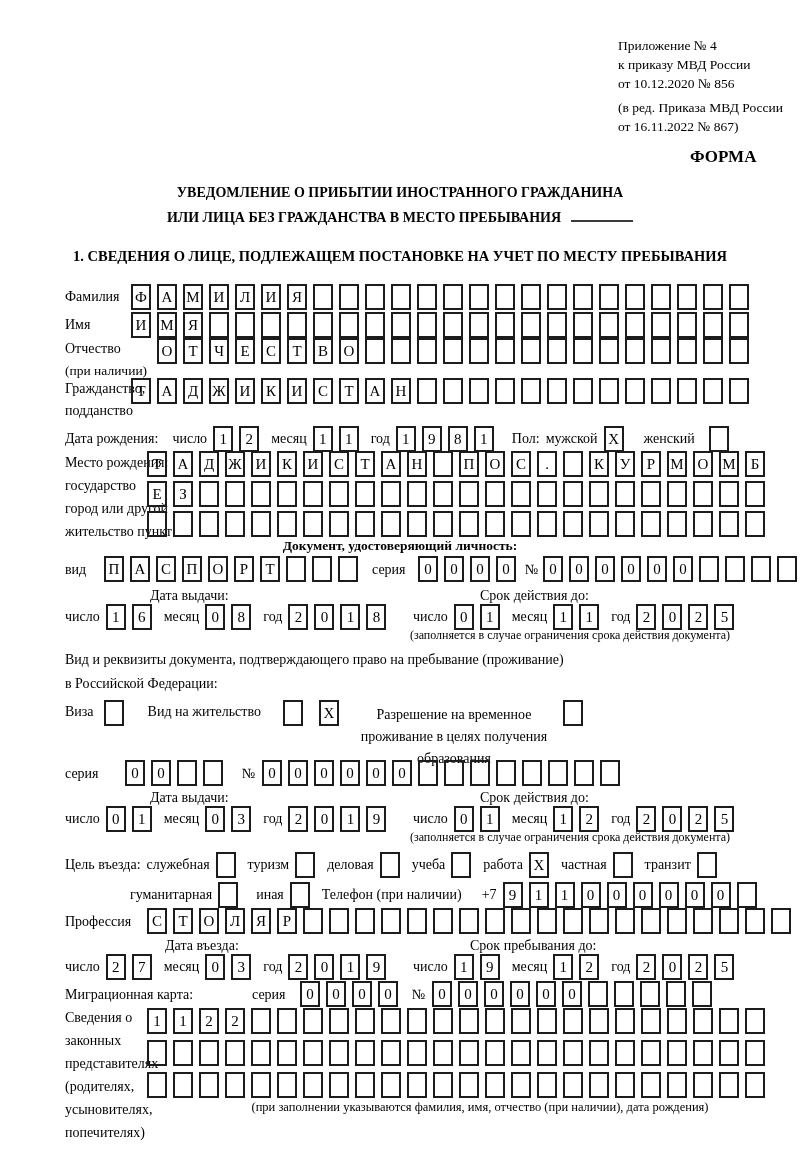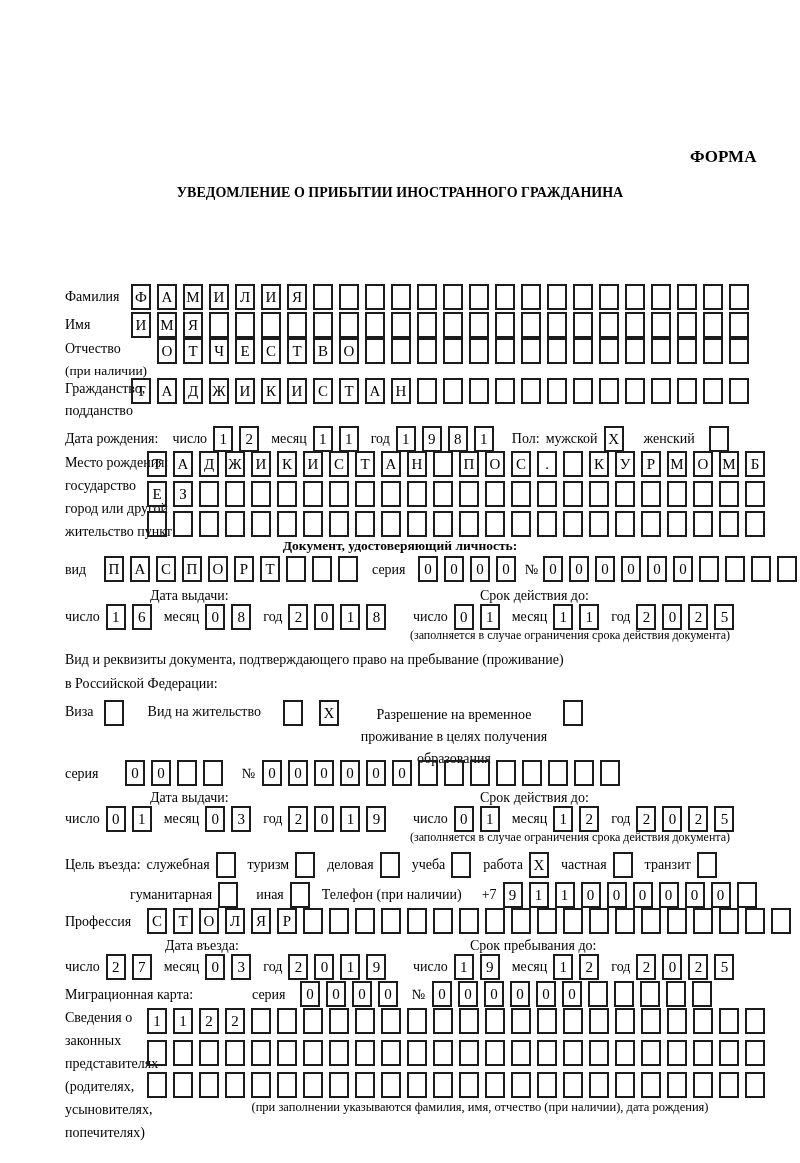--- a/index.html
+++ b/index.html
@@ -20,26 +20,35 @@
   .optc{text-align:center;line-height:22px;white-space:normal;}
   .note{position:absolute;font-size:12px;text-align:center;}
   .hline{display:inline-block;width:62px;border-bottom:2.5px solid #3a3a3a;height:15px;margin-left:10px;}
   .hdrline{font-size:13.5px;line-height:19px;}
 </style>
 </head>
 <body>
 
 <div class="page">
 
+  <div class="abs" style="left:618px;top:36px;">
+    <div class="hdrline">Приложение № 4</div>
+    <div class="hdrline">к приказу МВД России</div>
+    <div class="hdrline">от 10.12.2020 № 856</div>
+    <div class="hdrline" style="margin-top:5px;">(в ред. Приказа МВД России</div>
+    <div class="hdrline">от 16.11.2022 № 867)</div>
+  </div>
   <div class="abs b" style="left:690px;top:147px;font-size:17px;">ФОРМА</div>
 
   <div class="abs b center" style="left:0;right:0;top:181px;font-size:14px;line-height:24px;text-align:center;">
     <div>УВЕДОМЛЕНИЕ О ПРИБЫТИИ ИНОСТРАННОГО ГРАЖДАНИНА</div>
-  </div>
-
+    <div><span>ИЛИ ЛИЦА БЕЗ ГРАЖДАНСТВА В МЕСТО ПРЕБЫВАНИЯ</span><span class="hline"></span></div>
+  </div>
+
+  <div class="abs b center" style="left:0;right:0;top:248px;font-size:14.5px;">1. СВЕДЕНИЯ О ЛИЦЕ, ПОДЛЕЖАЩЕМ ПОСТАНОВКЕ НА УЧЕТ ПО МЕСТУ ПРЕБЫВАНИЯ</div>
 
   <div class="lbl" style="left:65px;top:289px;">Фамилия</div>
   <div class="bxs" style="left:131px;top:284px;"><span class="bx">Ф</span><span class="bx">А</span><span class="bx">М</span><span class="bx">И</span><span class="bx">Л</span><span class="bx">И</span><span class="bx">Я</span><span class="bx"></span><span class="bx"></span><span class="bx"></span><span class="bx"></span><span class="bx"></span><span class="bx"></span><span class="bx"></span><span class="bx"></span><span class="bx"></span><span class="bx"></span><span class="bx"></span><span class="bx"></span><span class="bx"></span><span class="bx"></span><span class="bx"></span><span class="bx"></span><span class="bx"></span></div>
 
   <div class="lbl" style="left:65px;top:317px;">Имя</div>
   <div class="bxs" style="left:131px;top:312px;"><span class="bx">И</span><span class="bx">М</span><span class="bx">Я</span><span class="bx"></span><span class="bx"></span><span class="bx"></span><span class="bx"></span><span class="bx"></span><span class="bx"></span><span class="bx"></span><span class="bx"></span><span class="bx"></span><span class="bx"></span><span class="bx"></span><span class="bx"></span><span class="bx"></span><span class="bx"></span><span class="bx"></span><span class="bx"></span><span class="bx"></span><span class="bx"></span><span class="bx"></span><span class="bx"></span><span class="bx"></span></div>
 
   <div class="lbl" style="left:65px;top:341px;">Отчество</div>
   <div class="lbl sm" style="left:65px;top:363px;">(при наличии)</div>
   <div class="bxs" style="left:157px;top:338px;"><span class="bx">О</span><span class="bx">Т</span><span class="bx">Ч</span><span class="bx">Е</span><span class="bx">С</span><span class="bx">Т</span><span class="bx">В</span><span class="bx">О</span><span class="bx"></span><span class="bx"></span><span class="bx"></span><span class="bx"></span><span class="bx"></span><span class="bx"></span><span class="bx"></span><span class="bx"></span><span class="bx"></span><span class="bx"></span><span class="bx"></span><span class="bx"></span><span class="bx"></span><span class="bx"></span><span class="bx"></span></div>

